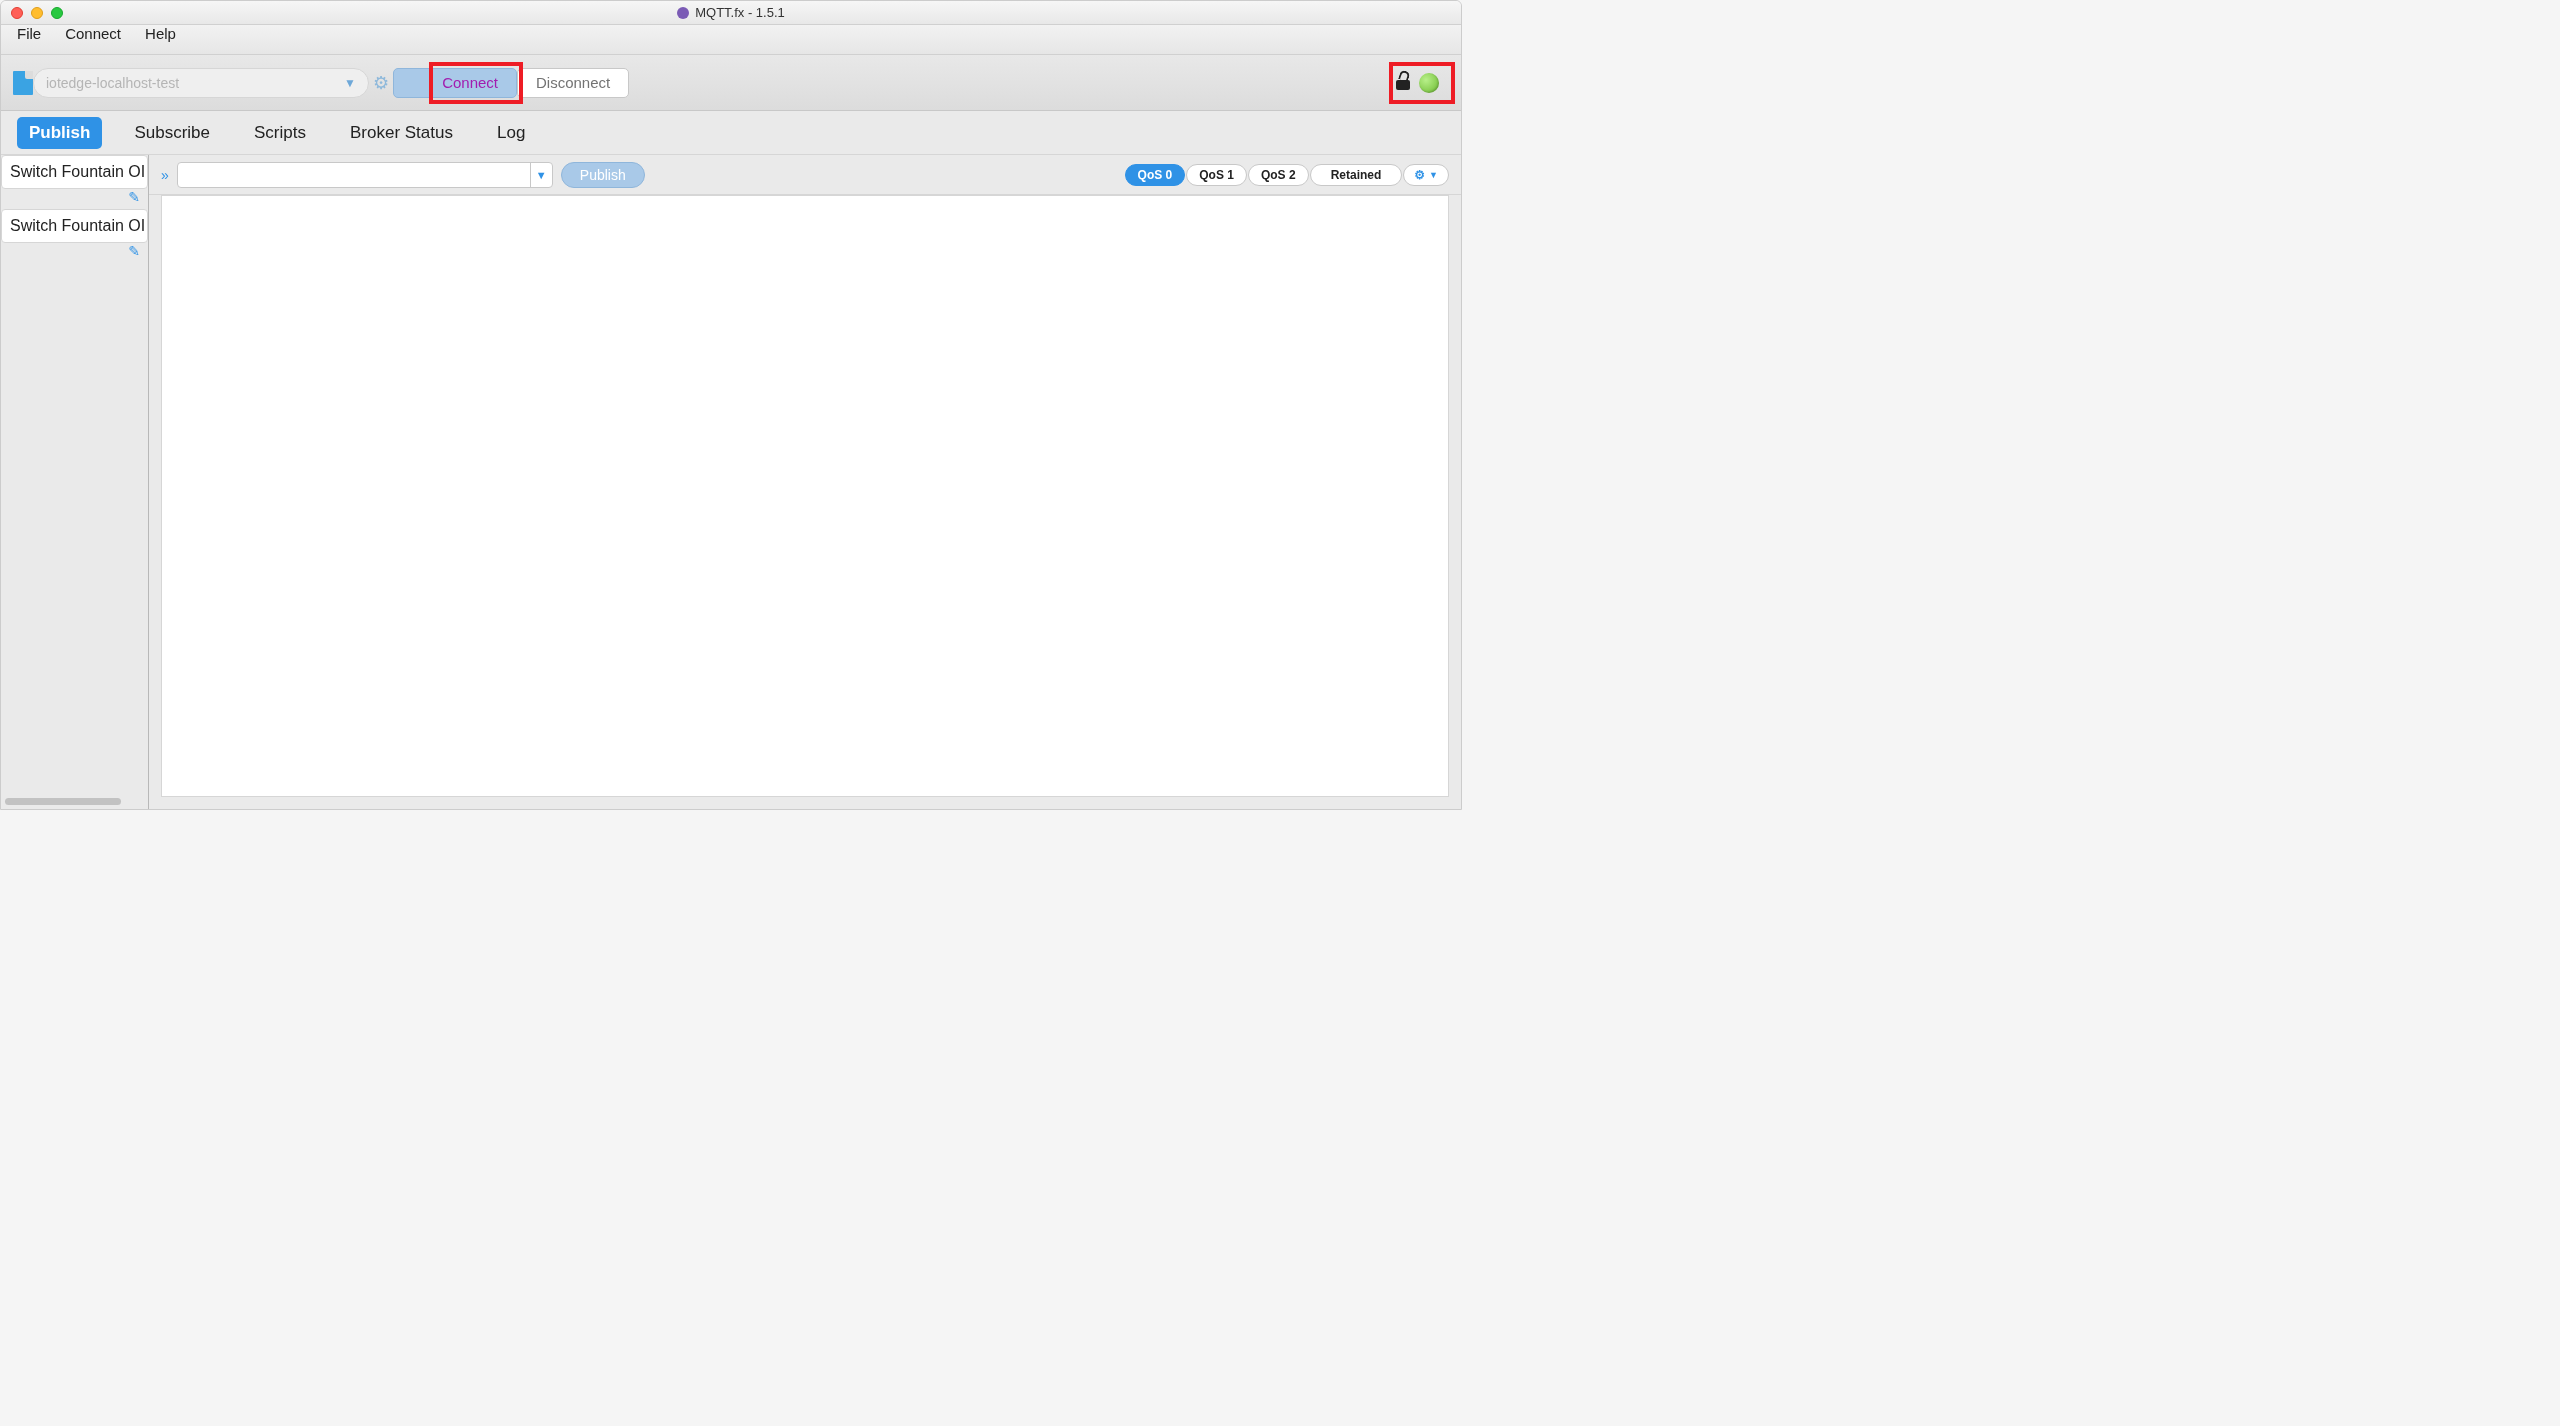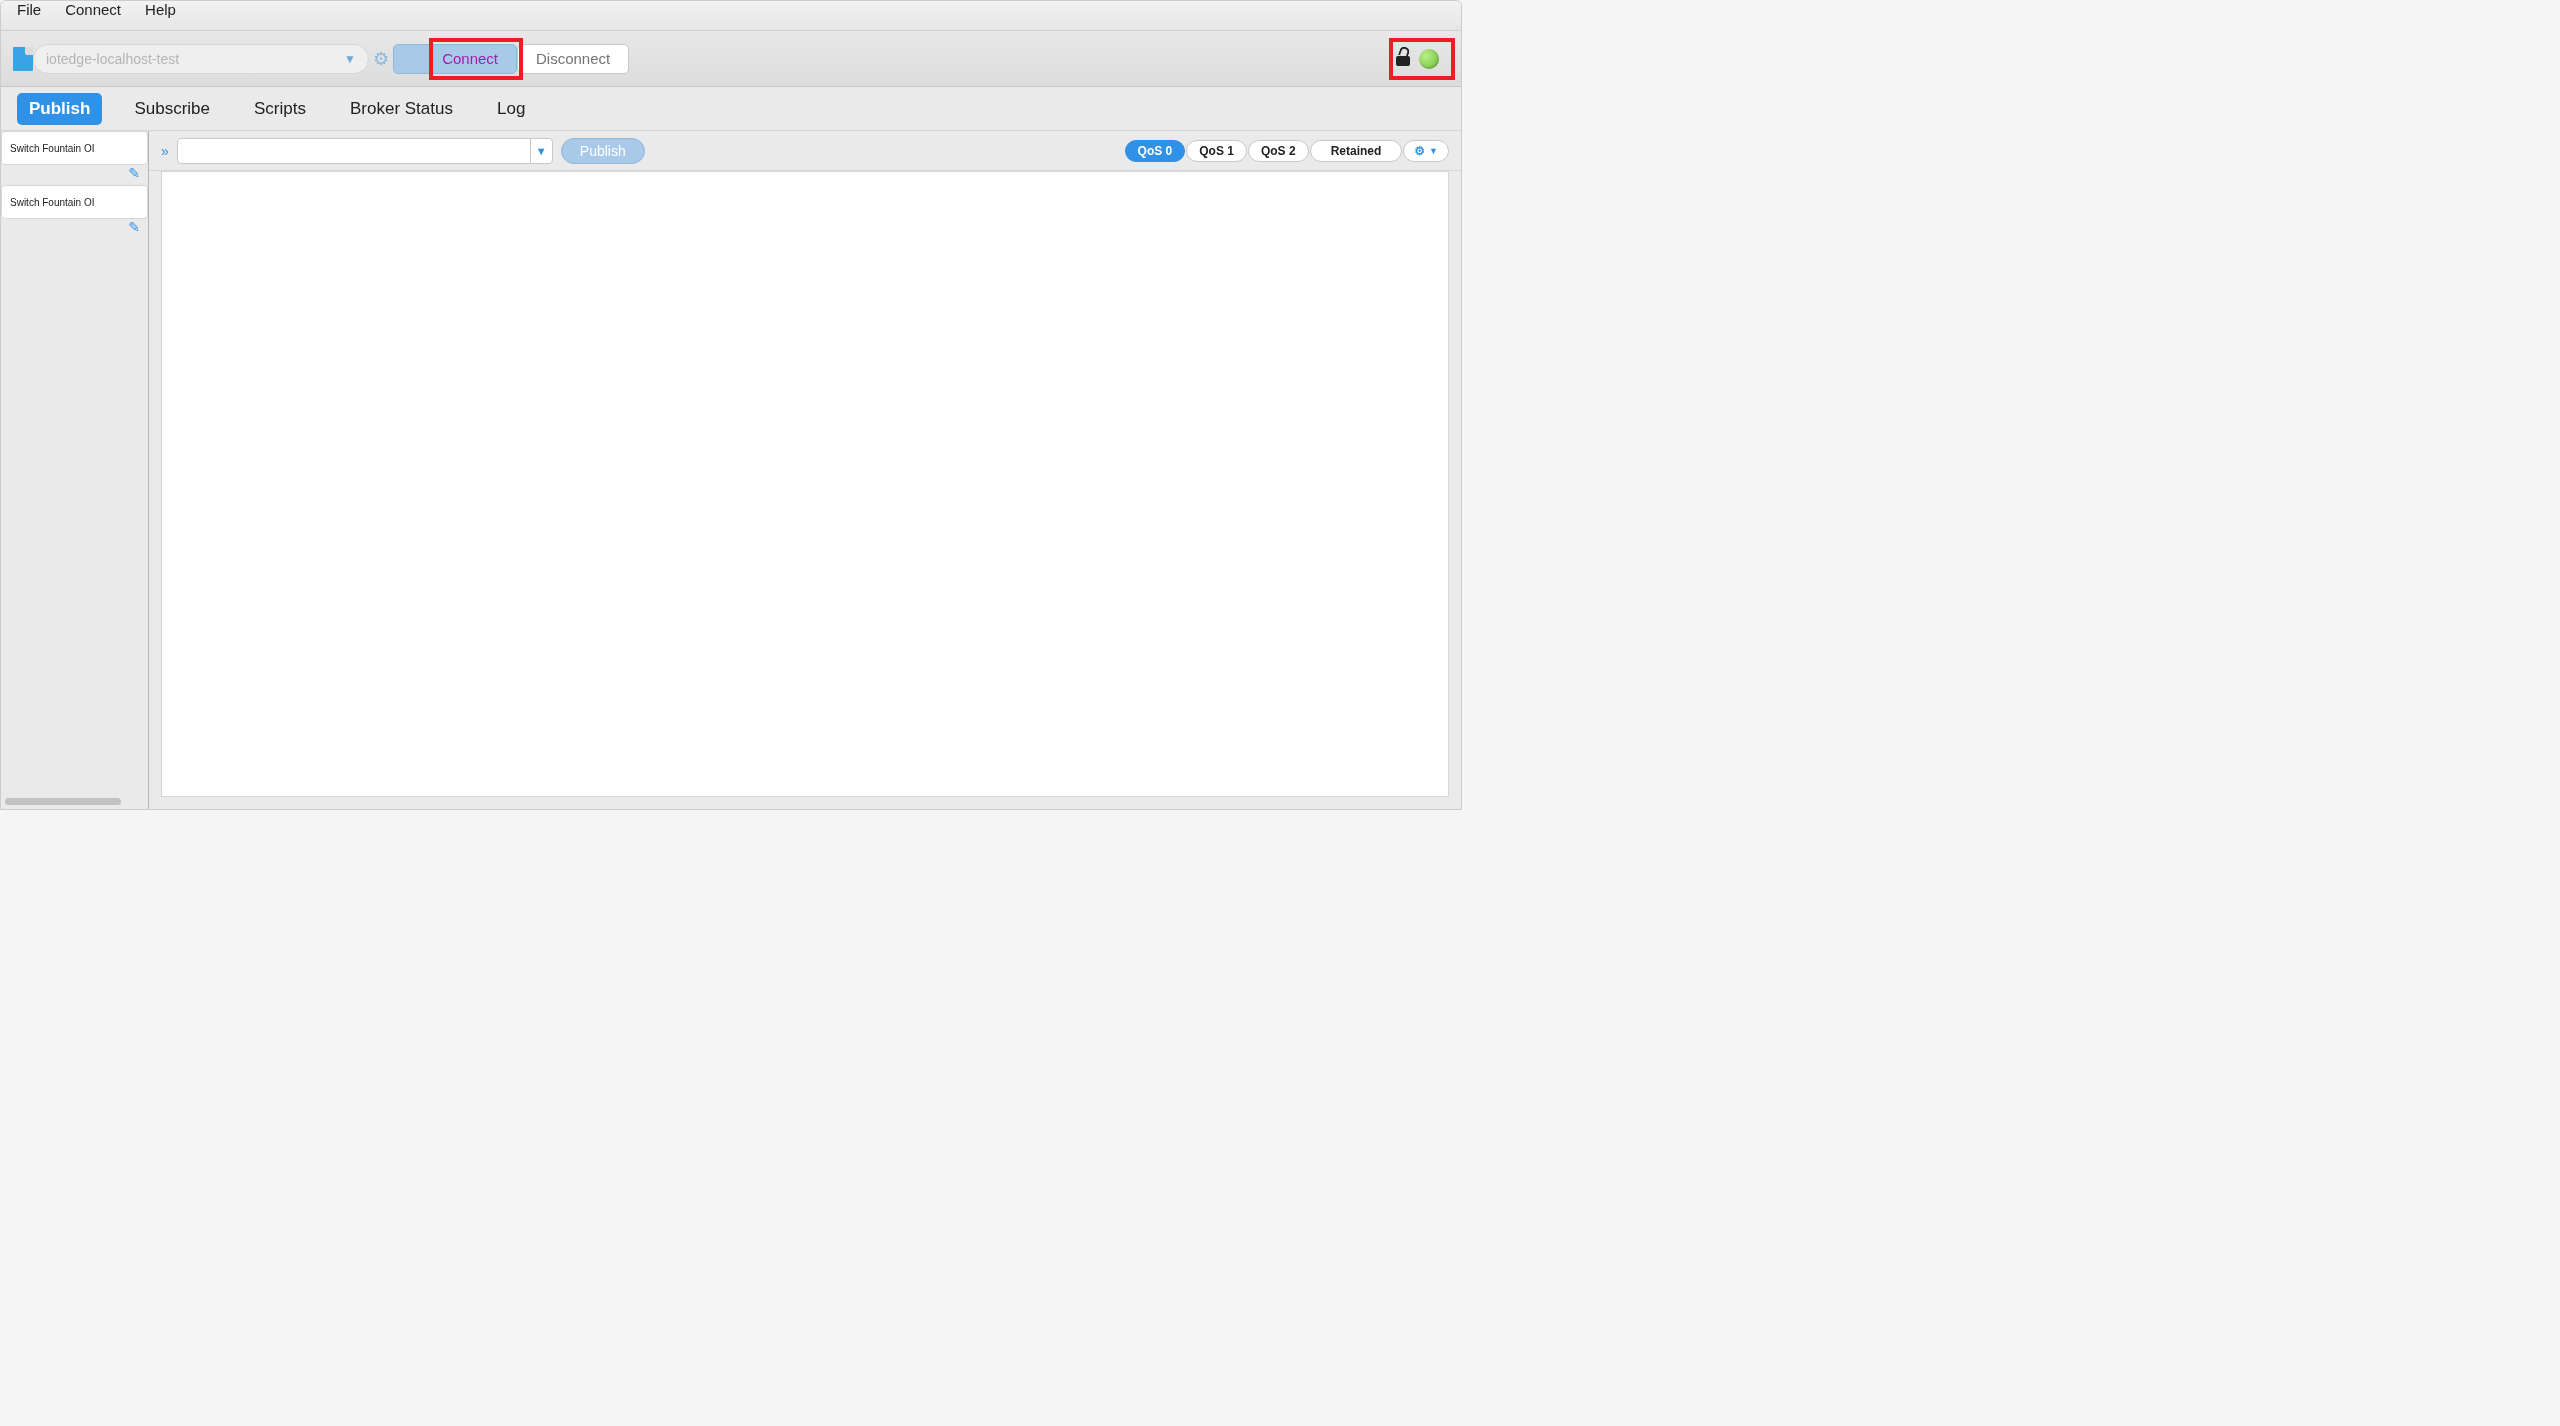--- a/index.html
+++ b/index.html
@@ -39,21 +39,21 @@
 .status-dot { width: 20px; height: 20px; border-radius: 50%; background: radial-gradient(circle at 35% 35%, #b8f08a, #6ab82e); box-shadow: inset -1px -1px 2px rgba(0,0,0,.2); }
 
 
 .tabbar { height: 44px; background: #eaeaea; border-bottom: 1px solid #d6d6d6; display: flex; align-items: center; padding: 0 16px; gap: 20px; font-size: 17px; font-weight: 500; color: #222; }
 .tab { padding: 6px 12px; border-radius: 5px; }
 .tab.active { background: #2f92e6; color: #fff; font-weight: 600; }
 
 
 .main { flex: 1; display: flex; overflow: hidden; }
 .sidebar { width: 148px; background: #eaeaea; border-right: 1px solid #b8b8b8; display: flex; flex-direction: column; position: relative; }
-.side-item { height: 34px; background: #fff; border: 1px solid #d6d6d6; border-radius: 4px; margin: 0; display: flex; align-items: center; padding: 0 8px; font-size: 10px; color: #222; overflow: hidden; white-space: nowrap; }
+.side-item { height: 34px; background: #fff; border: 1px solid #d6d6d6; border-radius: 4px; margin: 0; display: flex; align-items: center; padding: 0 8px; font-size: 16px; color: #222; overflow: hidden; white-space: nowrap; }
 .side-edit { display: flex; justify-content: flex-end; padding: 0 8px 4px 0; }
 .edit-icon { color: #2f92e6; font-size: 14px; }
 .sidebar-scroll { position: absolute; bottom: 4px; left: 4px; width: 116px; height: 7px; background: #c2c2c2; border-radius: 4px; }
 
 .content { flex: 1; display: flex; flex-direction: column; background: #eaeaea; }
 .pub-row { height: 40px; display: flex; align-items: center; padding: 0 12px; gap: 8px; background: #eaeaea; border-bottom: 1px solid #d6d6d6; }
 .collapse-chevs { color: #2f92e6; font-size: 14px; }
 .topic-input { flex: 0 0 376px; height: 26px; background: #fff; border: 1px solid #c8c8c8; border-radius: 4px; position: relative; display:flex; }
 .topic-input .dd { width: 22px; border-left: 1px solid #c8c8c8; display: flex; align-items: center; justify-content: center; color: #2f92e6; font-size: 11px; margin-left:auto; }
 .btn.pub-btn { background: #a9c9e8; color: #fff; border: 1px solid #8fb6db; height: 26px; border-radius: 13px; font-size: 14px; padding: 0 18px; }
@@ -63,20 +63,31 @@
 .pill.retained { padding: 0 20px; }
 .pill.settings-pill { color: #2f92e6; padding: 0 10px; gap: 4px; }
 .payload-area { flex: 1; margin: 0 12px 12px 12px; background: #fff; border: 1px solid #d6d6d6; }
 
 </style>
 </head>
 <body>
 
 <div class="window">
 
+  <div class="titlebar">
+    <div class="traffic-lights">
+      <div class="tl red"></div>
+      <div class="tl yellow"></div>
+      <div class="tl green"></div>
+    </div>
+    <div class="title-center">
+      <span class="app-dot"></span>
+      <span>MQTT.fx - 1.5.1</span>
+    </div>
+  </div>
 
   <div class="menubar">
     <span class="menuitem">File</span>
     <span class="menuitem">Connect</span>
     <span class="menuitem">Help</span>
   </div>
 
   <div class="connbar">
     <div class="file-icon"></div>
     <div class="profile-select">

